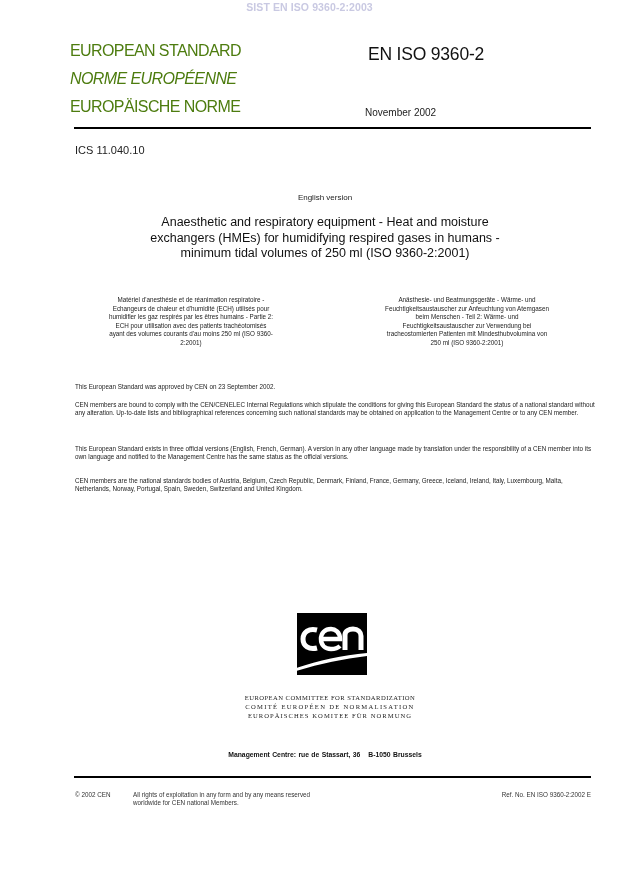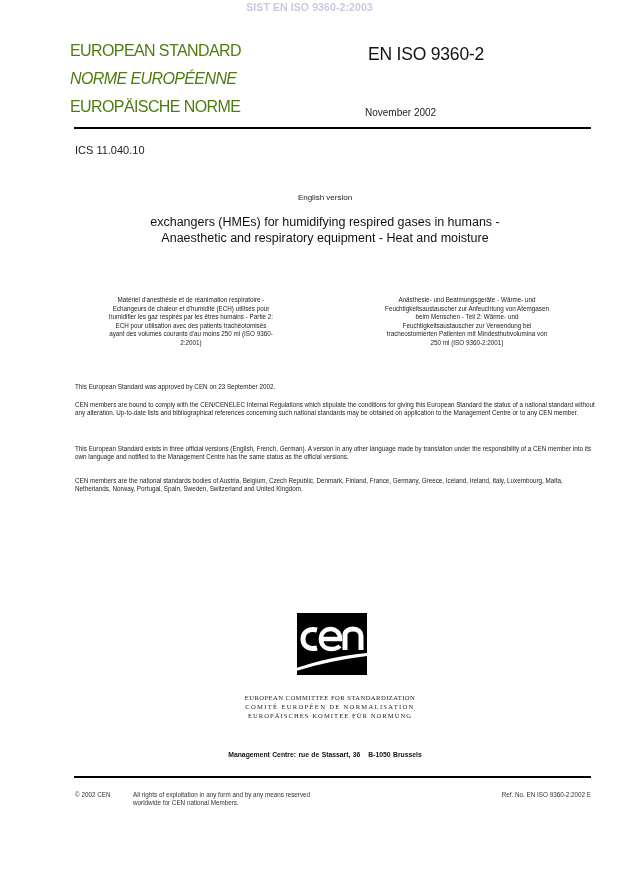--- a/index.html
+++ b/index.html
@@ -82,22 +82,23 @@
 <div class="abs doc-number">EN ISO 9360-2</div>
 <div class="abs doc-date">November 2002</div>
 
 <div class="abs rule rule-top"></div>
 
 <div class="abs ics">ICS 11.040.10</div>
 
 <div class="abs lang-version">English version</div>
 
 <div class="abs main-title">
+  <div>Anaesthetic and respiratory equipment - Heat and moisture</div>
   <div>exchangers (HMEs) for humidifying respired gases in humans -</div>
-  <div>Anaesthetic and respiratory equipment - Heat and moisture</div>
+  <div>minimum tidal volumes of 250 ml (ISO 9360-2:2001)</div>
 </div>
 
 <div class="abs alt-title alt-fr">
   <div>Matériel d'anesthésie et de réanimation respiratoire -</div>
   <div>Echangeurs de chaleur et d'humidité (ECH) utilisés pour</div>
   <div>humidifier les gaz respirés par les êtres humains - Partie 2:</div>
   <div>ECH pour utilisation avec des patients trachéotomisés</div>
   <div>ayant des volumes courants d'au moins 250 ml (ISO 9360-</div>
   <div>2:2001)</div>
 </div>

